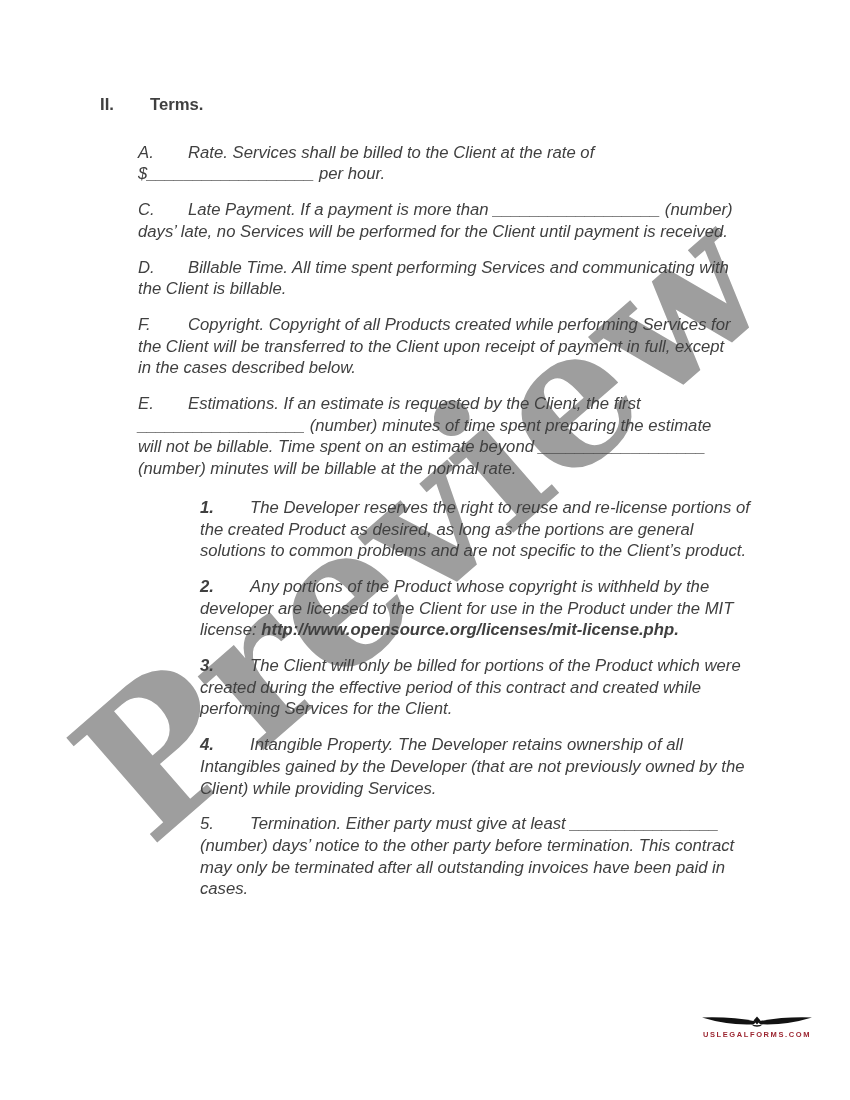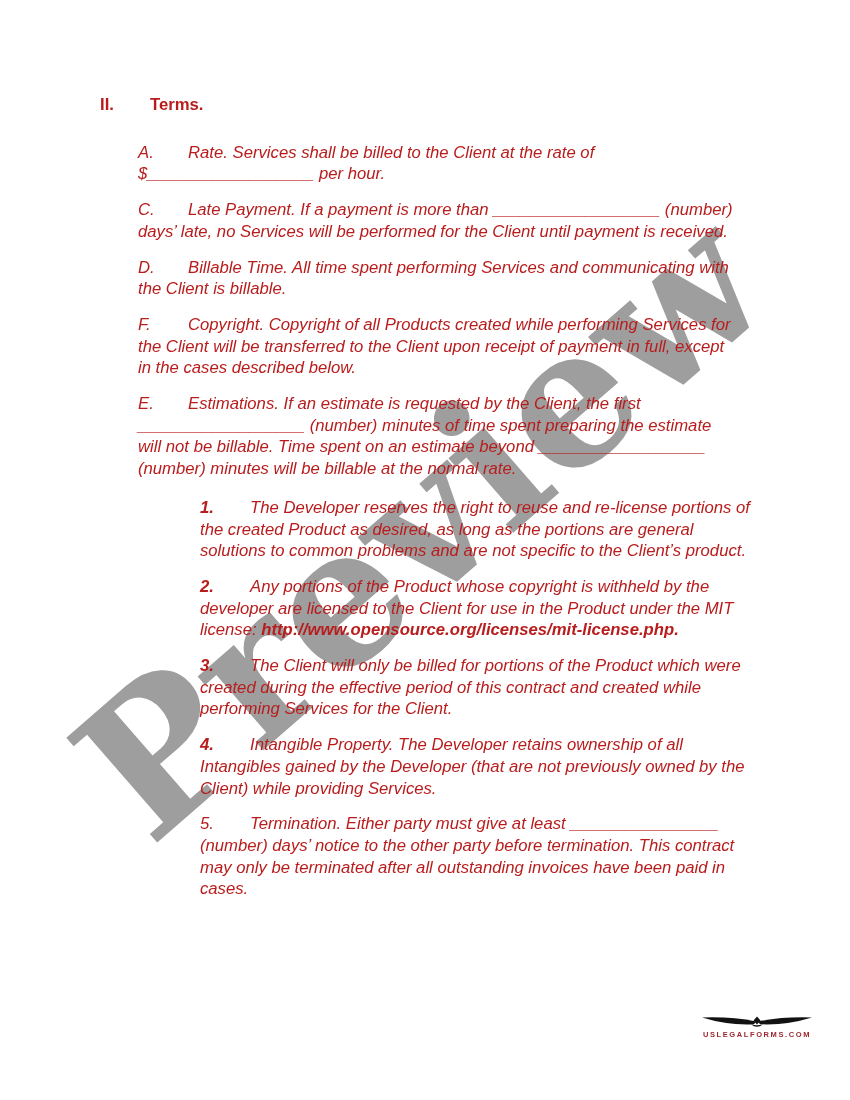--- a/index.html
+++ b/index.html
@@ -27,21 +27,21 @@
   }
   
   .doc{
     position:absolute;
     left:100px;top:94px;
     width:650px;
     z-index:2;
     font-style:italic;
     font-size:16.7px;
     line-height:21.7px;
-    color:#b91c1c;
+    color:#404040;
   }
   .heading{
     font-style:normal;
     font-weight:bold;
     margin:0 0 0 0;
   }
   .hlabel{display:inline-block;width:50px;}
   .clause{
     margin:14px 0 0 38px;
     width:600px;

